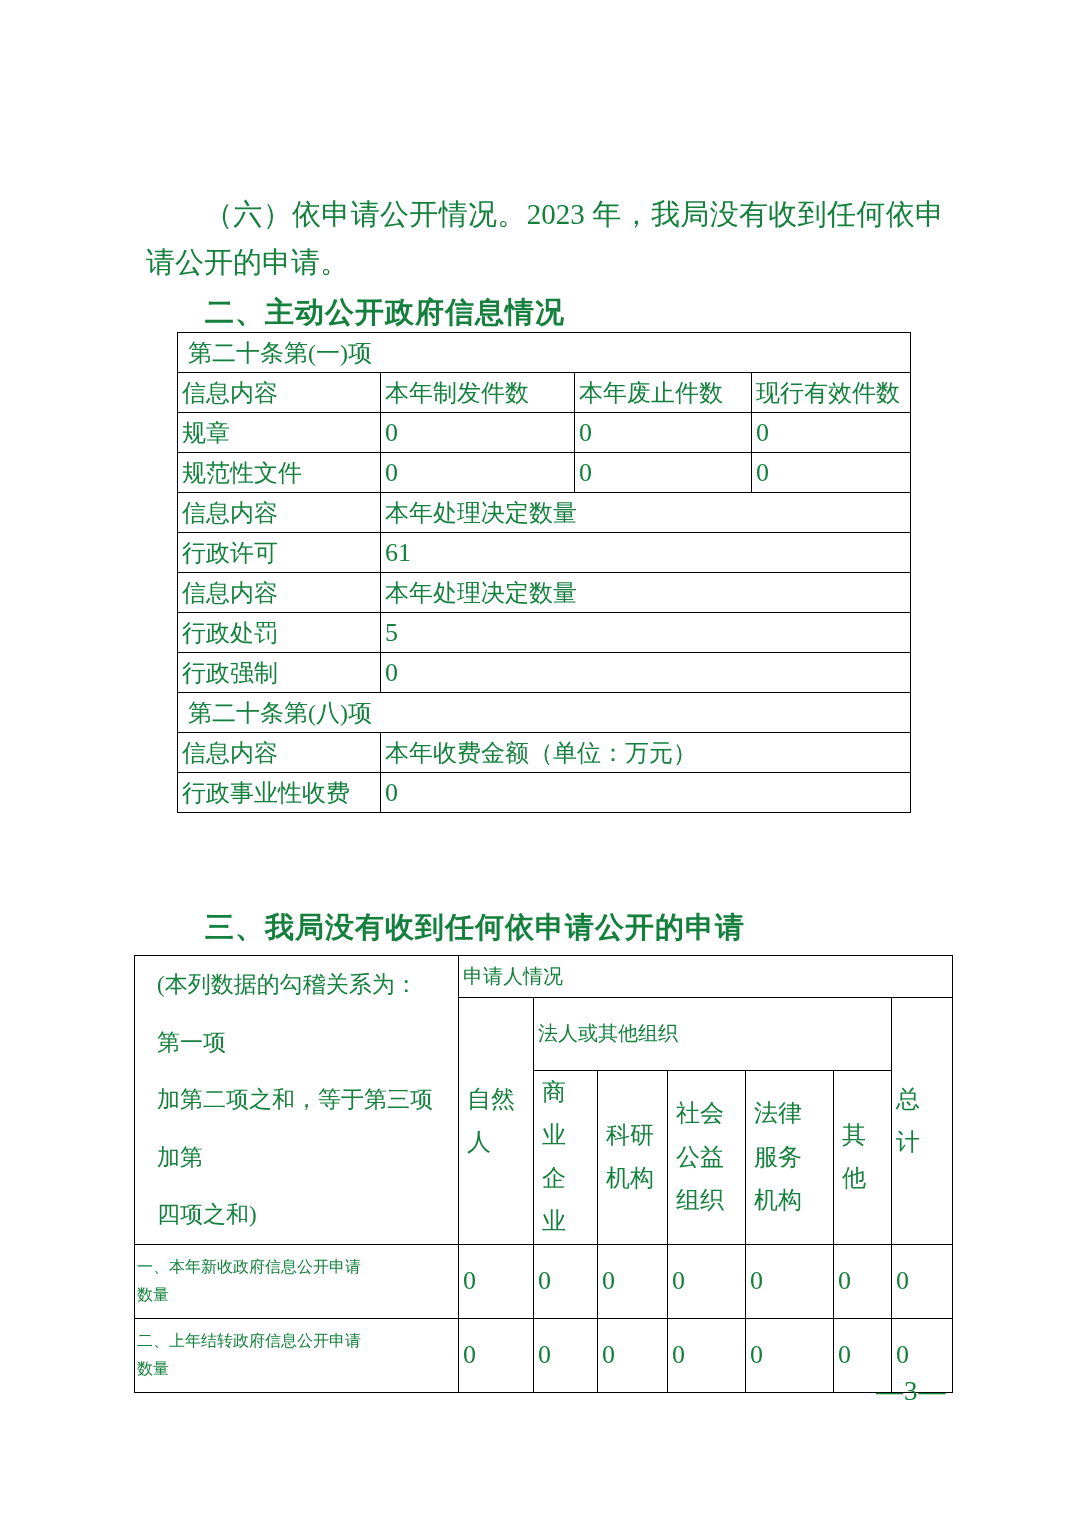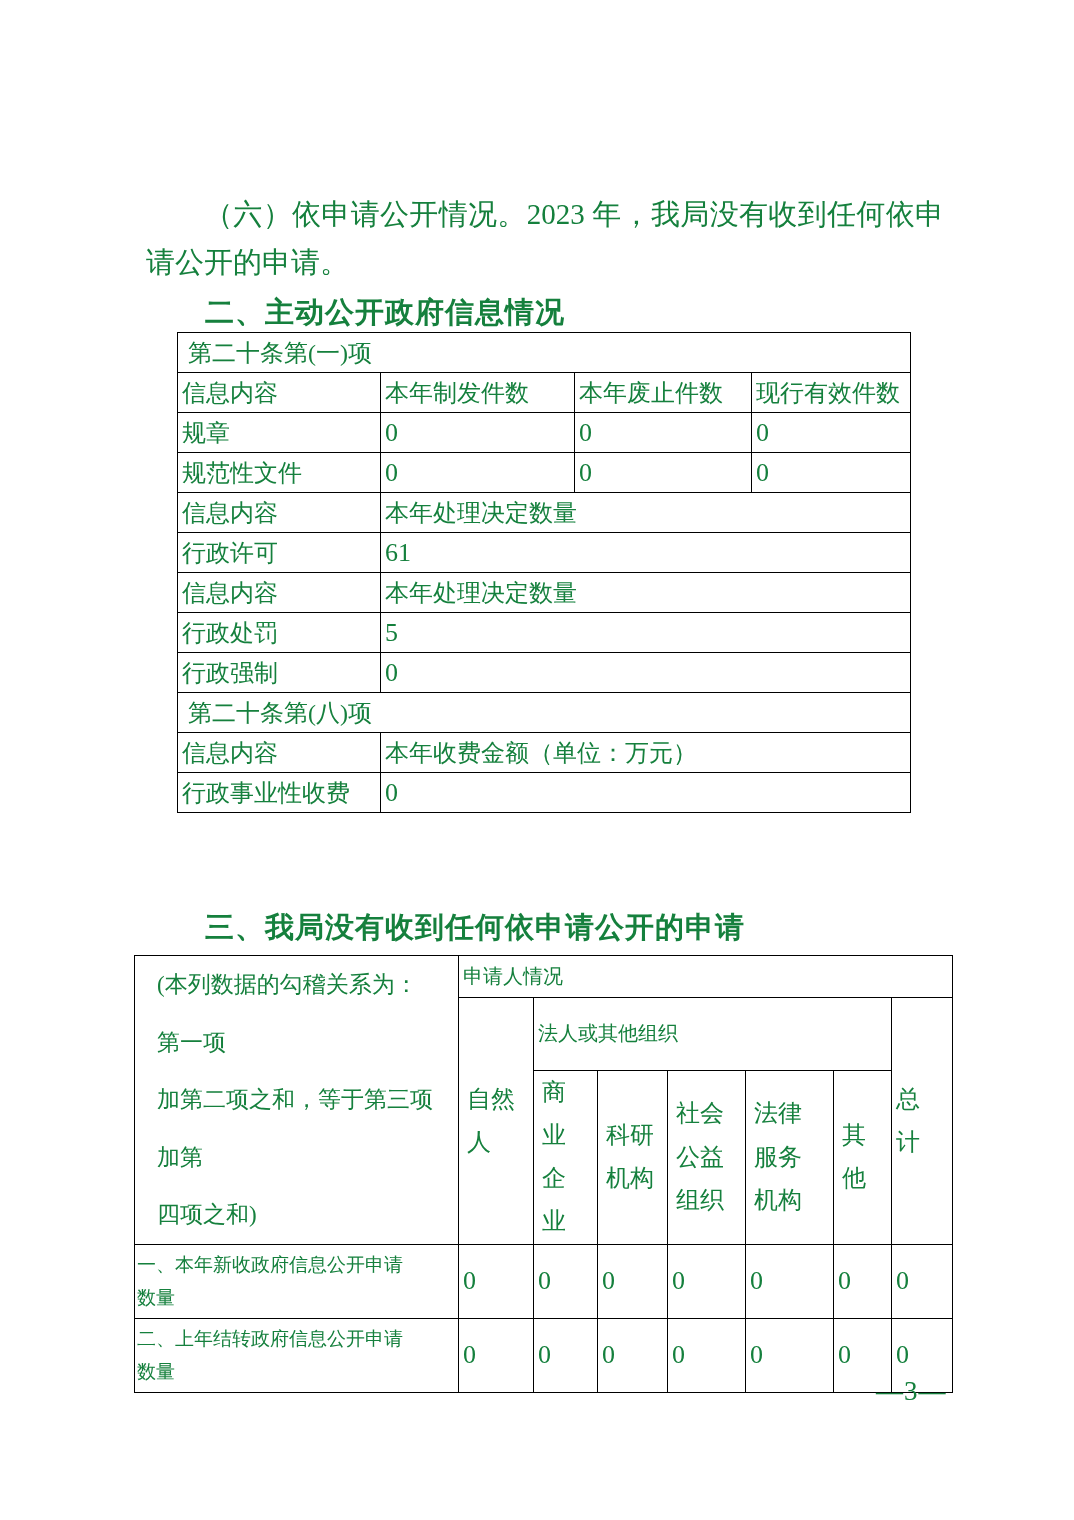--- a/index.html
+++ b/index.html
@@ -85,21 +85,21 @@
     line-height: 1.8;
     padding: 0 8px;
   }
   .vtext {
     display: inline-block;
     width: 1.05em;
     word-break: break-all;
     line-height: 1.8;
   }
   .t2 .rowlabel {
-    font-size: 19px;
+    font-size: 16px;
     line-height: 1.75;
     white-space: pre-line;
     padding: 0 2px;
     margin-left: 35px;
   }
   .t2 .num { font-size: 26px; }
 
   .pagenum {
     position: absolute;
     top: 1376px;

